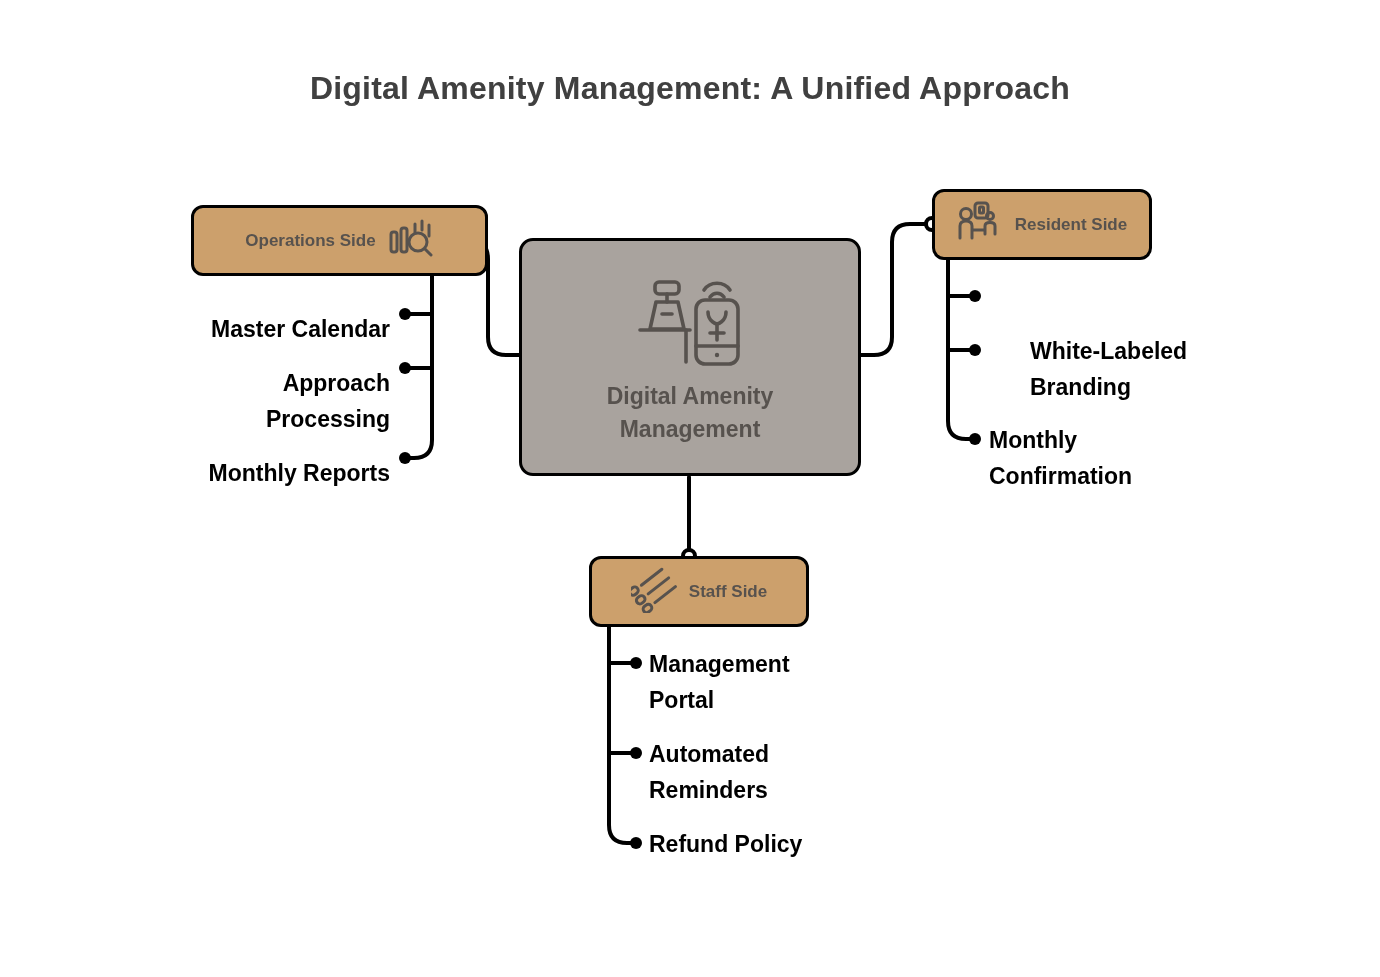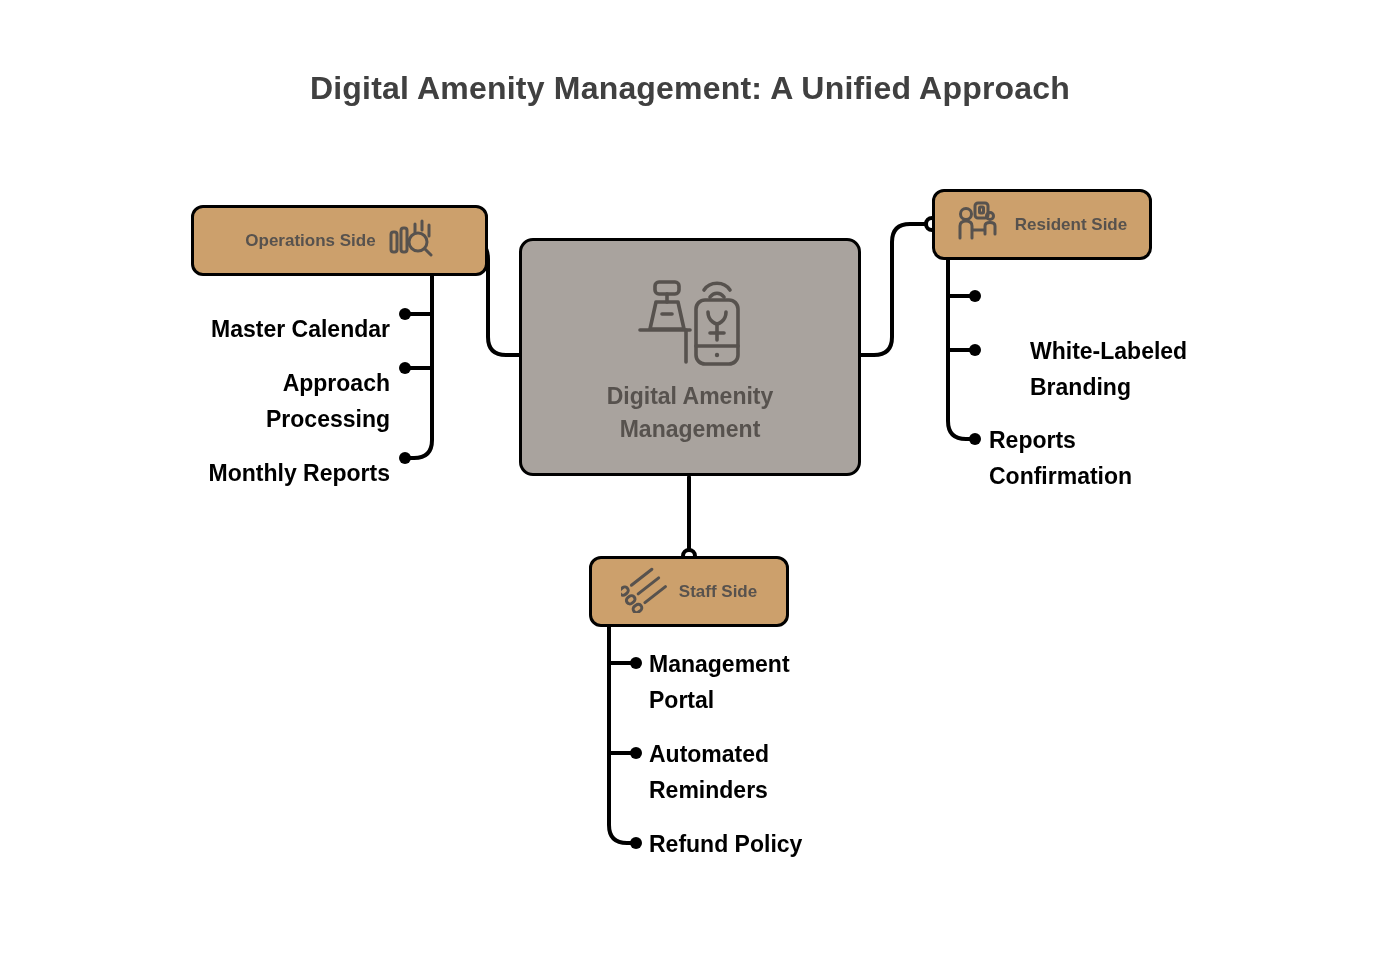--- a/index.html
+++ b/index.html
@@ -82,21 +82,21 @@
     padding: 0 16px;
   }
   .node-branch .branch-label {
     font-size: 17px;
     font-weight: bold;
     color: #57524e;
     white-space: nowrap;
   }
   .node-ops   { left: 191px; top: 205px; width: 297px; }
   .node-res   { left: 932px; top: 189px; width: 220px; }
-  .node-staff { left: 589px; top: 556px; width: 200px; }
+  .node-staff { left: 589px; top: 556px; width: 220px; }
 
   .node-icon {
     display: block;
     flex: 0 0 auto;
   }
 
   
   .leaf {
     position: absolute;
     font-size: 23px;
@@ -240,21 +240,21 @@
     <span class="branch-label">Staff Side</span>
   </div>
 
   <div class="leaf leaf-left" style="left:40px; top:298px; width:350px;">Master Calendar</div>
   <div class="leaf leaf-left" style="left:40px; top:352px; width:350px;">Approach
 Processing</div>
   <div class="leaf leaf-left" style="left:40px; top:442px; width:350px;">Monthly Reports</div>
 
   <div class="leaf leaf-right" style="left:989px; top:334px; width:330px;margin-left:41px;">White-Labeled
 Branding</div>
-  <div class="leaf leaf-right" style="left:989px; top:423px; width:330px;">Reports
+  <div class="leaf leaf-right" style="left:989px; top:423px; width:330px;">Monthly
 Confirmation</div>
 
   <div class="leaf leaf-right" style="left:649px; top:647px; width:330px;">Management
 Portal</div>
   <div class="leaf leaf-right" style="left:649px; top:827px; width:330px;">Refund Policy</div>
   <div class="leaf leaf-right" style="left:649px; top:737px; width:330px;">Automated
 Reminders</div>
 
 </div>
 

